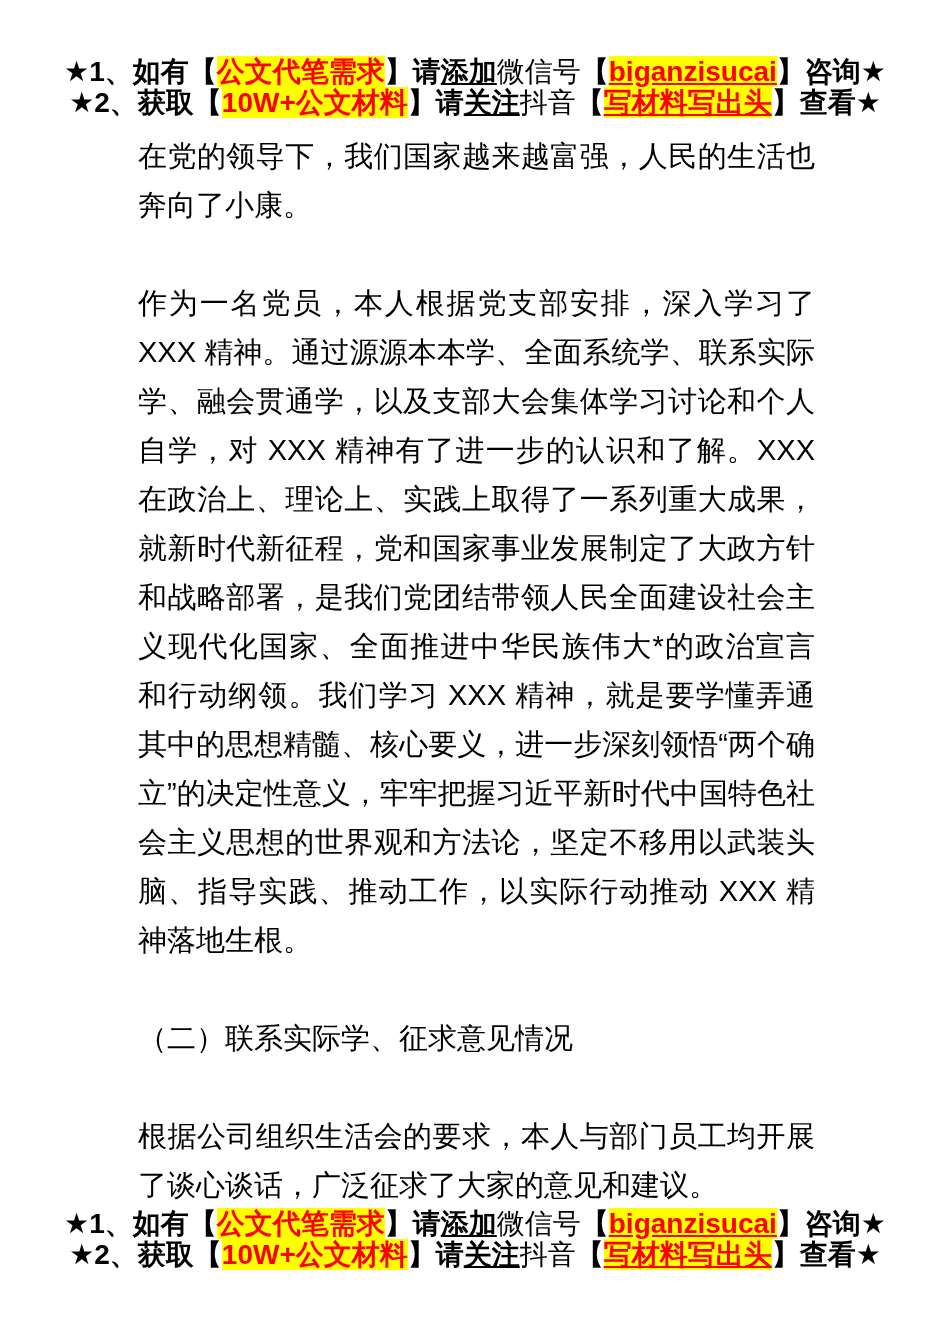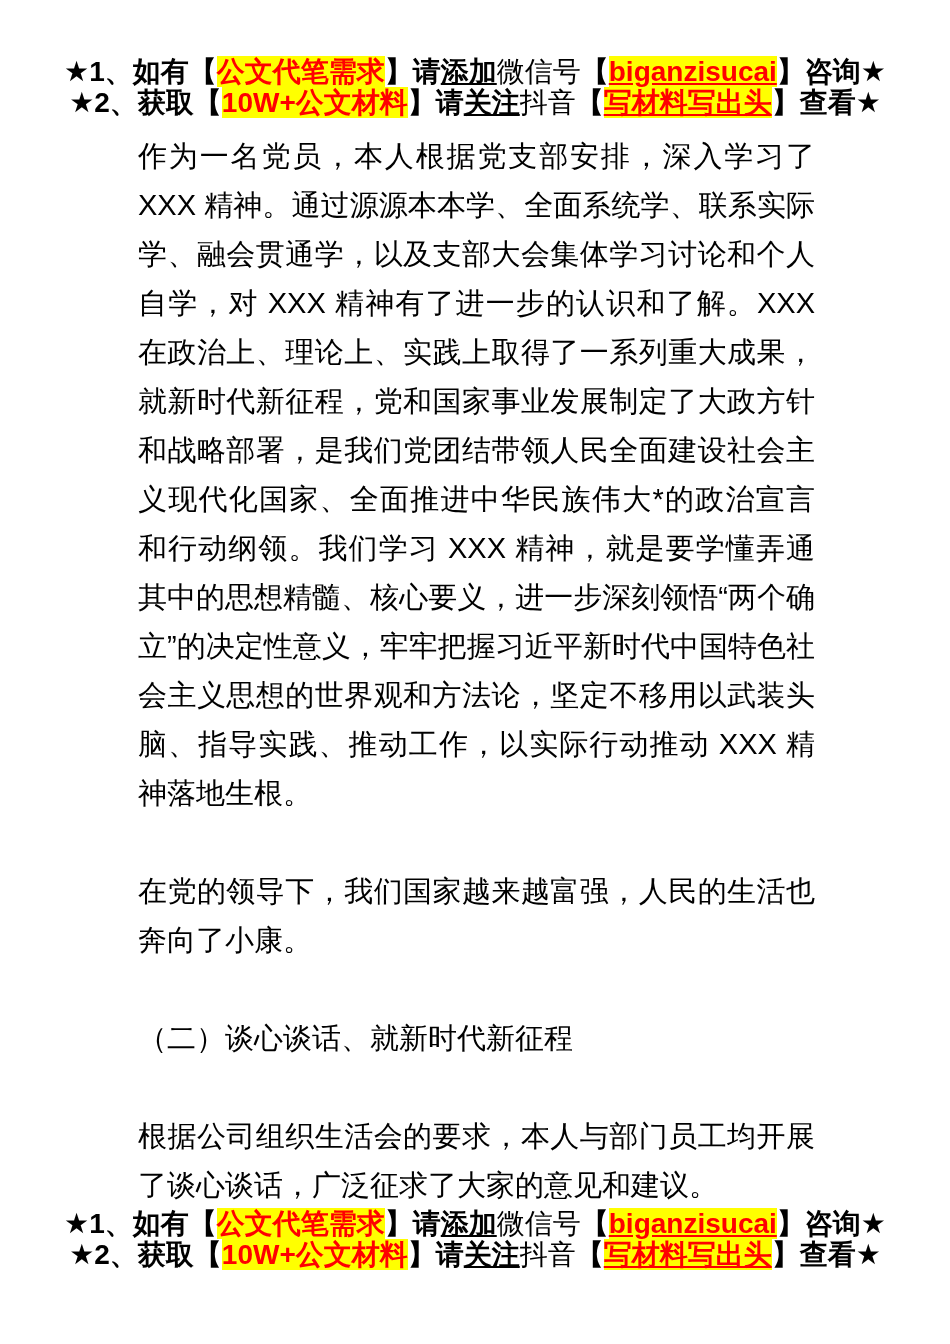--- a/index.html
+++ b/index.html
@@ -59,23 +59,23 @@
   <div class="promo promo-top">
     <div class="promo-line">
       <span>★</span><span>1、如有【</span><span class="hl">公文代笔需求</span><span>】请</span><span class="ul">添加</span><span class="reg">微信号</span><span>【</span><span class="hl ul">biganzisucai</span><span>】咨询</span><span>★</span>
     </div>
     <div class="promo-line">
       <span>★</span><span>2、获取【</span><span class="hl">10W+公文材料</span><span>】请</span><span class="ul">关注</span><span class="reg">抖音</span><span>【</span><span class="hl ul">写材料写出头</span><span>】查看</span><span>★</span>
     </div>
   </div>
 
   <div class="content">
+    <p class="para">在党的领导下，我们国家越来越富强，人民的生活也奔向了小康。</p>
     <p class="para">作为一名党员，本人根据党支部安排，深入学习了 XXX 精神。通过源源本本学、全面系统学、联系实际学、融会贯通学，以及支部大会集体学习讨论和个人自学，对 XXX 精神有了进一步的认识和了解。XXX 在政治上、理论上、实践上取得了一系列重大成果，就新时代新征程，党和国家事业发展制定了大政方针和战略部署，是我们党团结带领人民全面建设社会主义现代化国家、全面推进中华民族伟大*的政治宣言和行动纲领。我们学习 XXX 精神，就是要学懂弄通其中的思想精髓、核心要义，进一步深刻领悟“两个确立”的决定性意义，牢牢把握习近平新时代中国特色社会主义思想的世界观和方法论，坚定不移用以武装头脑、指导实践、推动工作，以实际行动推动 XXX 精神落地生根。</p>
-    <p class="para">在党的领导下，我们国家越来越富强，人民的生活也奔向了小康。</p>
-    <p class="heading">（二）谈心谈话、就新时代新征程</p>
+    <p class="heading">（二）联系实际学、征求意见情况</p>
     <p class="para">根据公司组织生活会的要求，本人与部门员工均开展了谈心谈话，广泛征求了大家的意见和建议。</p>
   </div>
 
   <div class="promo promo-bottom">
     <div class="promo-line">
       <span>★</span><span>1、如有【</span><span class="hl">公文代笔需求</span><span>】请</span><span class="ul">添加</span><span class="reg">微信号</span><span>【</span><span class="hl ul">biganzisucai</span><span>】咨询</span><span>★</span>
     </div>
     <div class="promo-line">
       <span>★</span><span>2、获取【</span><span class="hl">10W+公文材料</span><span>】请</span><span class="ul">关注</span><span class="reg">抖音</span><span>【</span><span class="hl ul">写材料写出头</span><span>】查看</span><span>★</span>
     </div>

